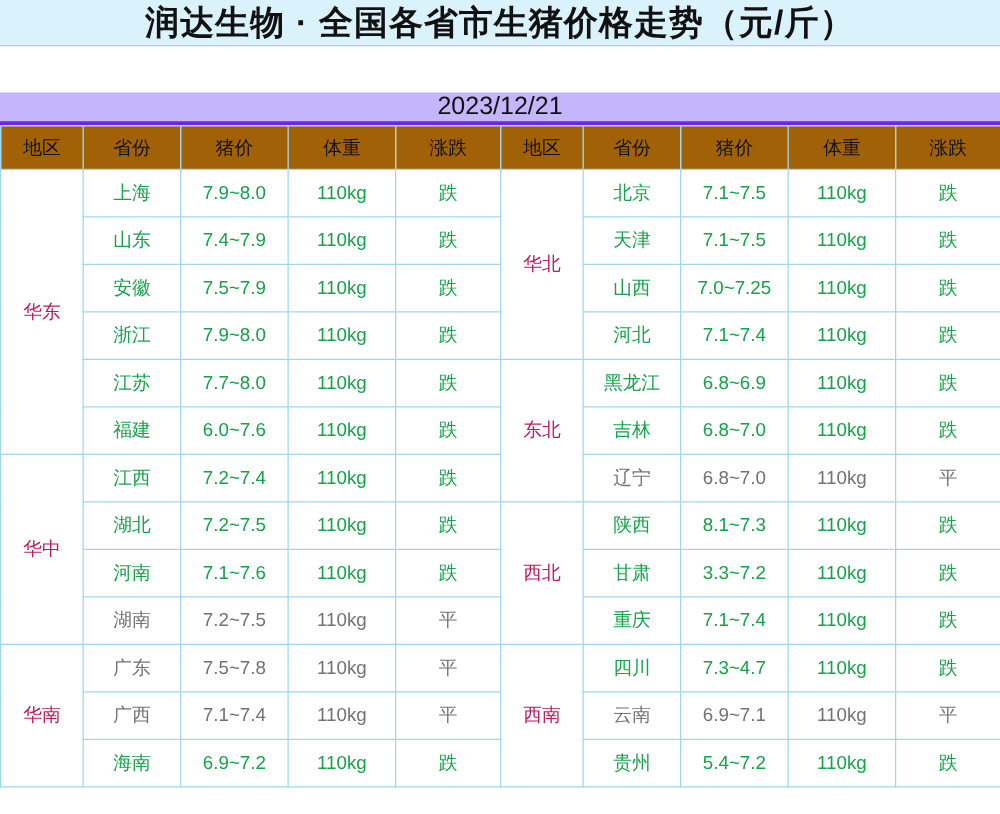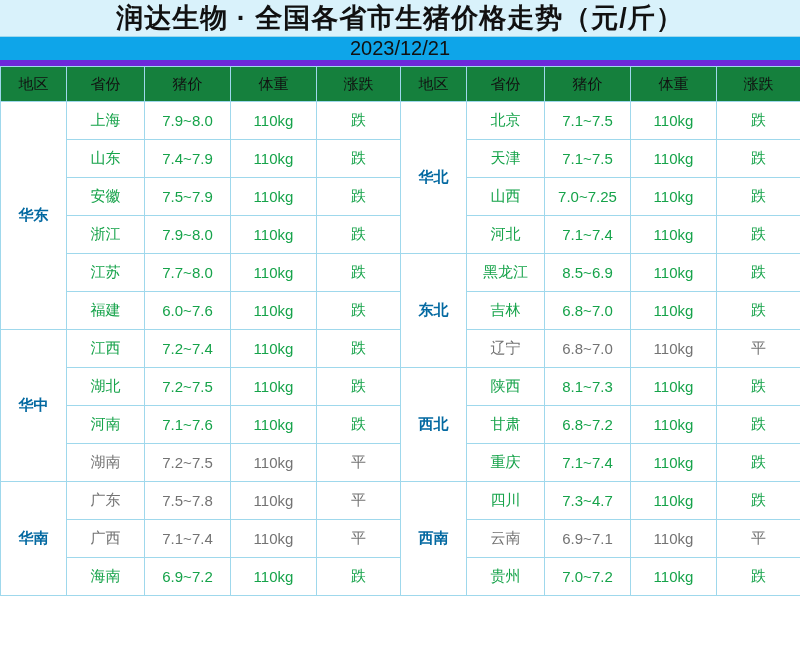--- a/index.html
+++ b/index.html
@@ -24,24 +24,25 @@
   }
   .title-text{
     font-size:27px;
     font-weight:bold;
     color:#111111;
     letter-spacing:1px;
     font-family:"Liberation Sans","DejaVu Sans",sans-serif;
   }
   
   .date-band{
-    background:#0ea5e9;
+    background:#c4b5fd;
     height:44px;
     display:flex;align-items:center;justify-content:center;
-    border-bottom:6px solid #6d28d9;
+    border-bottom:3px solid #6d28d9;
+    margin-top:37px;
   }
   .date-text{
     font-size:20px;color:#111;
   }
   
   table{
     border-collapse:collapse;
     width:800px;
     table-layout:fixed;
   }
@@ -49,29 +50,29 @@
     border:1px solid #9fd8ec;
     height:37px;
     text-align:center;
     vertical-align:middle;
     font-size:15px;
     color:#16a34a;
     background:#ffffff;
     padding:0;
   }
   thead th{
-    background:#15803d;
+    background:#a16207;
     color:#111111;
     font-weight:normal;
     font-size:15px;
     height:34px;
   }
   td.region{
-    color:#0369a1;
-    font-weight:bold;
+    color:#be185d;
+    font-weight:normal;
     font-size:15px;
   }
   td.black{
     color:#737373;
   }
   col.c-region{width:66px;}
   col.c-prov{width:78px;}
   col.c-price{width:86px;}
   col.c-weight{width:86px;}
   col.c-chg{width:84px;}
@@ -161,21 +162,21 @@
             <td>110kg</td>
             <td>跌</td>
           </tr>
           <tr>
             <td>江苏</td>
             <td>7.7~8.0</td>
             <td>110kg</td>
             <td>跌</td>
             <td class="region" rowspan="3">东北</td>
             <td>黑龙江</td>
-            <td>8.5~6.9</td>
+            <td>6.8~6.9</td>
             <td>110kg</td>
             <td>跌</td>
           </tr>
           <tr>
             <td>福建</td>
             <td>6.0~7.6</td>
             <td>110kg</td>
             <td>跌</td>
             <td>吉林</td>
             <td>6.8~7.0</td>
@@ -203,21 +204,21 @@
             <td>8.1~7.3</td>
             <td>110kg</td>
             <td>跌</td>
           </tr>
           <tr>
             <td>河南</td>
             <td>7.1~7.6</td>
             <td>110kg</td>
             <td>跌</td>
             <td>甘肃</td>
-            <td>6.8~7.2</td>
+            <td>3.3~7.2</td>
             <td>110kg</td>
             <td>跌</td>
           </tr>
           <tr>
             <td class="black">湖南</td>
             <td class="black">7.2~7.5</td>
             <td class="black">110kg</td>
             <td class="black">平</td>
             <td>重庆</td>
             <td>7.1~7.4</td>
@@ -245,21 +246,21 @@
             <td class="black">6.9~7.1</td>
             <td class="black">110kg</td>
             <td class="black">平</td>
           </tr>
           <tr>
             <td>海南</td>
             <td>6.9~7.2</td>
             <td>110kg</td>
             <td>跌</td>
             <td>贵州</td>
-            <td>7.0~7.2</td>
+            <td>5.4~7.2</td>
             <td>110kg</td>
             <td>跌</td>
           </tr>
         </tbody>
     </table>
   </div>
 
 </div>
 
 </body></html>

